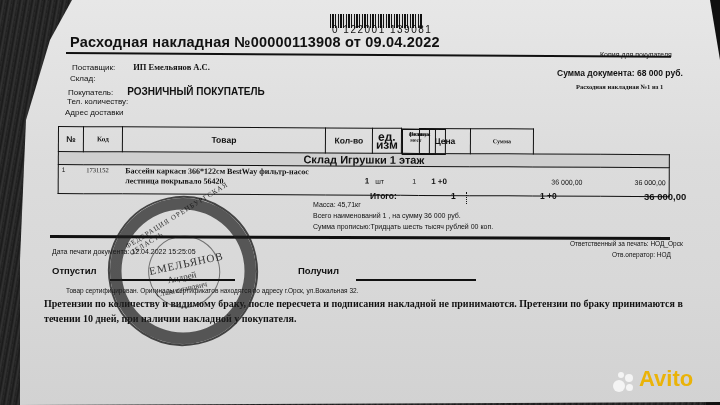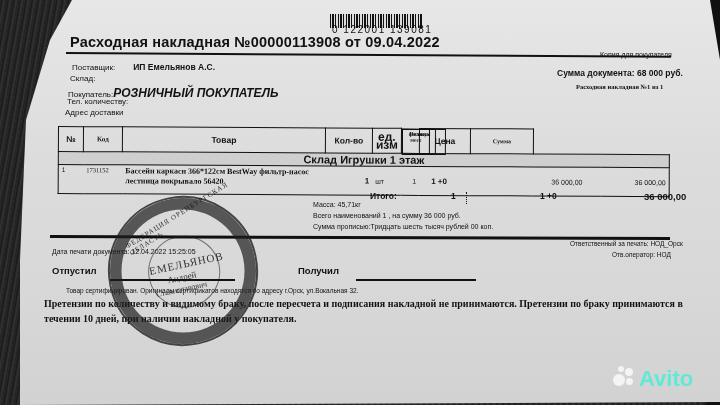--- a/index.html
+++ b/index.html
@@ -25,22 +25,22 @@
     position:absolute; left:330px; top:14px; width:92px; height:14px;
     background: repeating-linear-gradient(90deg,#111 0 1px,#ddd 1px 2px,#111 2px 4px,#ddd 4px 5px,#111 5px 6px,#ddd 6px 8px);
   }
   .barcode-num { position:absolute; left:332px; top:24px; font-size:10px; letter-spacing:1.5px; }
   .title {
     position:absolute; left:70px; top:34px; font-size:14.5px; font-weight:bold; letter-spacing:.2px;
   }
   .title-line { position:absolute; left:66px; top:52px; width:605px; height:2px; background:#111; transform:rotate(0.35deg); transform-origin:left; }
   .copy-label { position:absolute; left:600px; top:51px; font-size:7px; }
   .field { position:absolute; font-size:8px; }
-  .field .v { font-family:Liberation Sans, sans-serif; font-weight:bold; margin-left:18px; font-size:8.5px; }
-  .field .vb { font-weight:bold; font-size:12px;font-style:italic; }
+  .field .v { font-family:Liberation Serif, serif; font-weight:bold; margin-left:18px; font-size:8.5px; }
+  .field .vb { font-weight:bold; margin-left:14px; font-size:10px; }
   .docsum { position:absolute; left:557px; top:68px; font-size:8.5px; font-weight:bold; }
   .docnum { position:absolute; left:576px; top:83px; font-size:6.5px; font-family:"Liberation Serif", serif; font-weight:bold; }
 
   table.items {
     position:absolute; left:58px; top:126px; width:612px;
     border-collapse:collapse; font-size:8px; transform:rotate(0.3deg); transform-origin:left top;
   }
   table.items th, table.items td { border:1.5px solid #111; padding:1px 3px; }
   table.items th { height:22px; font-weight:bold; text-align:center; font-size:8.5px; }
   table.items th.small { font-size:5.5px; font-family:"Liberation Serif", serif; }
@@ -55,21 +55,21 @@
   .sep-line { position:absolute; height:2.5px; background:#111; }
   .sign-label { position:absolute; font-size:9.5px; font-weight:bold; }
   .claims { position:absolute; left:44px; top:296px; width:640px; font-size:10px; font-weight:bold; line-height:15px;font-family:Liberation Serif, serif; }
   .stamp {
     position:absolute; left:108px; top:196px; width:146px; height:146px; border-radius:50%;
     border:2px solid rgba(30,30,30,.8); box-shadow: inset 0 0 0 10px rgba(0,0,0,0), inset 0 0 0 11.5px rgba(30,30,30,.7);
     transform:rotate(-12deg);
   }
   .stamp-inner { position:absolute; left:38px; top:38px; width:70px; height:70px; border-radius:50%; border:1.5px solid rgba(30,30,30,.55); }
   .stamp-text { position:absolute; font-family:"Liberation Serif", serif; color:rgba(20,20,20,.85); }
-  .avito { position:absolute; left:613px; top:366px; font-size:22px; font-weight:bold; color:#5eead4; display:flex; align-items:flex-start; gap:4px; }
+  .avito { position:absolute; left:613px; top:366px; font-size:22px; font-weight:bold; color:#eab308; display:flex; align-items:flex-end; gap:4px; }
   .avito .dots { position:relative; width:22px; height:20px; }
   .avito .dots span { position:absolute; background:#f4f4f4; border-radius:50%; }
 </style>
 </head>
 <body>
 
 <div class="fabric"></div>
 <div class="paper-shadow-right"></div>
 
 <div class="paper"></div>

